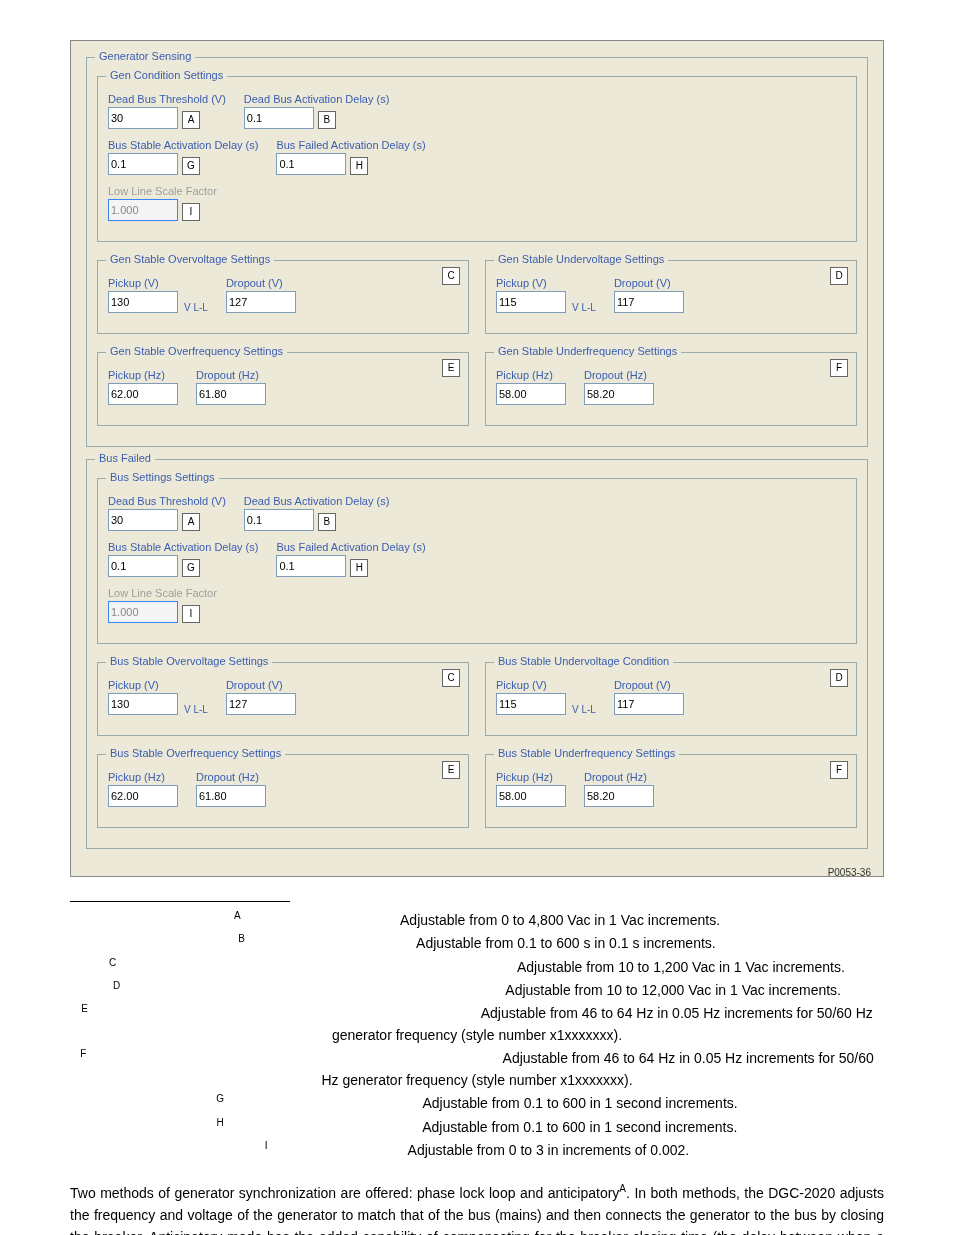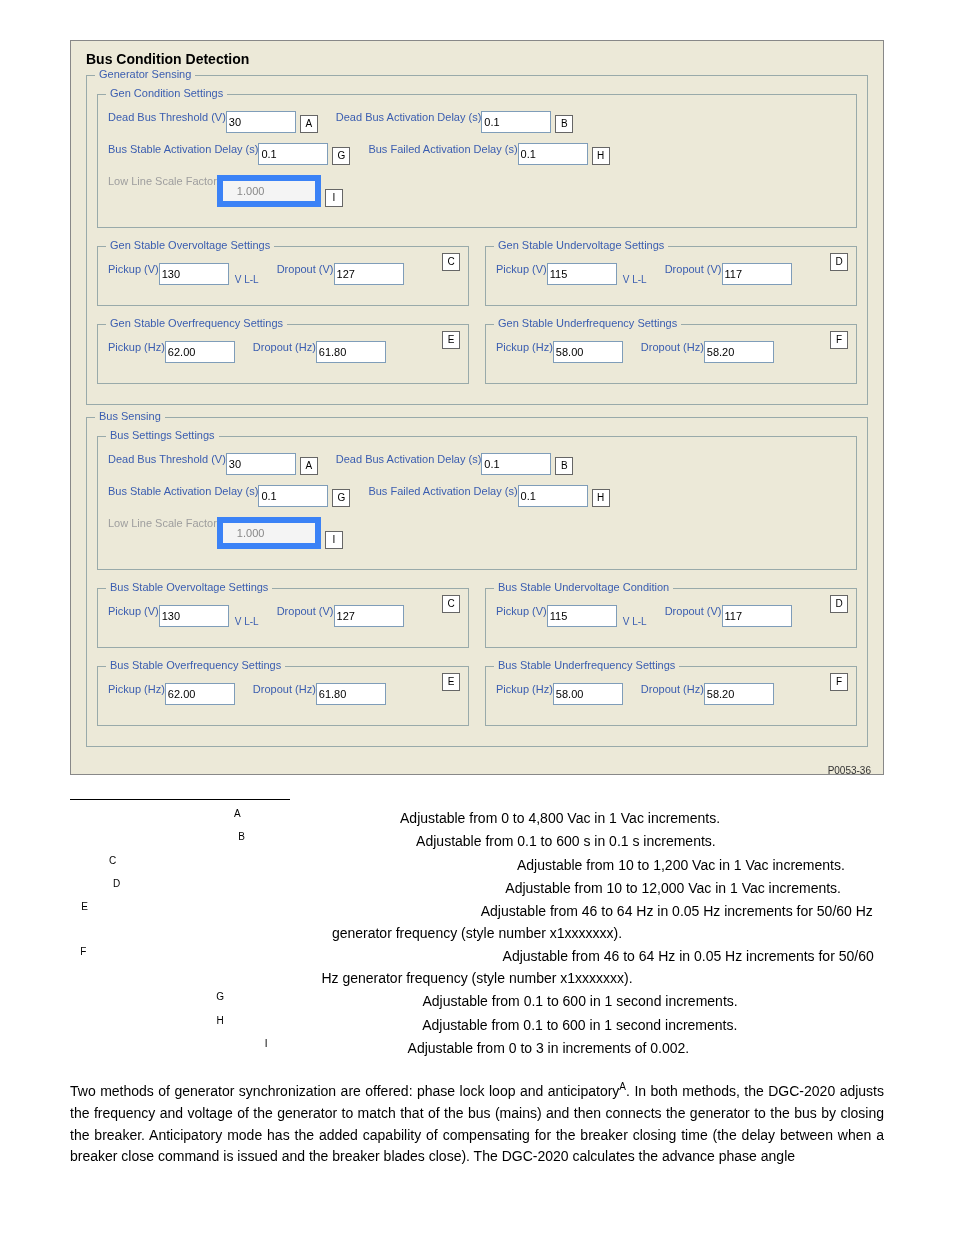--- a/index.html
+++ b/index.html
@@ -3,45 +3,44 @@
 <meta charset="utf-8">
 <style>
 body{margin:0;font-family:Arial,Helvetica,sans-serif;font-size:12px;background:#fff;color:#000}
 .page{width:954px;margin:0 auto;padding:40px 70px;box-sizing:border-box}
 .dlg{border:1px solid #888;background:#ece9d8;padding:10px 15px 15px;margin-bottom:24px;position:relative}
 .dlg-title{font-weight:bold;font-size:14px;color:#000;margin-bottom:8px}
 .fs{border:1px solid #9aa;margin:6px 0 12px;padding:10px 10px;position:relative}
 .fs-legend{position:absolute;top:-8px;left:8px;background:#ece9d8;padding:0 4px;color:#3a5db0;font-size:11px}
 .fs-inner{border:1px solid #9aa;margin:8px 0 10px;padding:16px 10px 10px;position:relative}
 .row{display:flex;flex-wrap:wrap;gap:8px 18px;margin-bottom:10px}
-.field{display:flex;flex-direction:row}
+.field{display:flex;flex-direction:column}
 .lbl{color:#3a5db0;font-size:11px;margin-bottom:2px}
 .lbl-dis{color:#9e9e9e;font-size:11px;margin-bottom:2px}
 .ibox{display:flex;align-items:flex-end;gap:4px}
 input.tx{width:64px;height:18px;font-size:11px;border:1px solid #7f9db9;padding:1px 2px;background:#fff}
-input.tx-dis{width:64px;height:18px;font-size:11px;border:6px solid #3b82f6;padding:1px 14px;background:#f4f4f4;color:#888}
+input.tx-dis{width:64px;height:18px;font-size:11px;border:1px solid #3b82f6;padding:1px 2px;background:#f4f4f4;color:#888}
 .tag{display:inline-block;width:16px;height:16px;border:1px solid #666;text-align:center;line-height:16px;font-size:10px;background:#fff}
 .unit{font-size:10px;color:#3a5db0;margin-left:2px}
 .two{display:flex;gap:16px}
 .two .fs-inner{flex:1;min-width:0}
 .figcode{position:absolute;right:12px;bottom:-2px;font-size:10px;color:#333}
 .notes{margin:20px 0}
 .notes hr{border:none;border-top:1px solid #000;margin:0 0 6px;width:220px}
 .noteline{font-size:14px;line-height:1.55;text-align:center}
 .noteline sup{font-size:10px}
 .body-text{font-size:14px;line-height:1.55;text-align:justify;margin-top:20px}
 .body-text sup{font-size:10px}
 .hz-tag{position:absolute;top:6px;right:8px}
 </style>
 </head>
 <body>
 <div class="page">
 
 <div class="dlg">
- <div class="dlg-title">Bus Condition Detection</div>
 
  <div class="fs">
   <div class="fs-legend">Generator Sensing</div>
 
   <div class="fs-inner">
    <div class="fs-legend">Gen Condition Settings</div>
    <div class="row">
     <div class="field">
      <span class="lbl">Dead Bus Threshold (V)</span>
      <div class="ibox">
@@ -159,21 +158,21 @@
       <div class="ibox">
                   <input class="tx" value="58.20" style="">
                 </div>
               </div>
     </div>
    </div>
   </div>
  </div>
 
  <div class="fs">
-  <div class="fs-legend">Bus Sensing</div>
+  <div class="fs-legend">Bus Failed</div>
 
   <div class="fs-inner">
    <div class="fs-legend">Bus Settings Settings</div>
    <div class="row">
     <div class="field">
               <span class="lbl">Dead Bus Threshold (V)</span>
      <div class="ibox">
                 <input class="tx" value="30" style="">
                 <span class="tag">A</span>
               </div>

